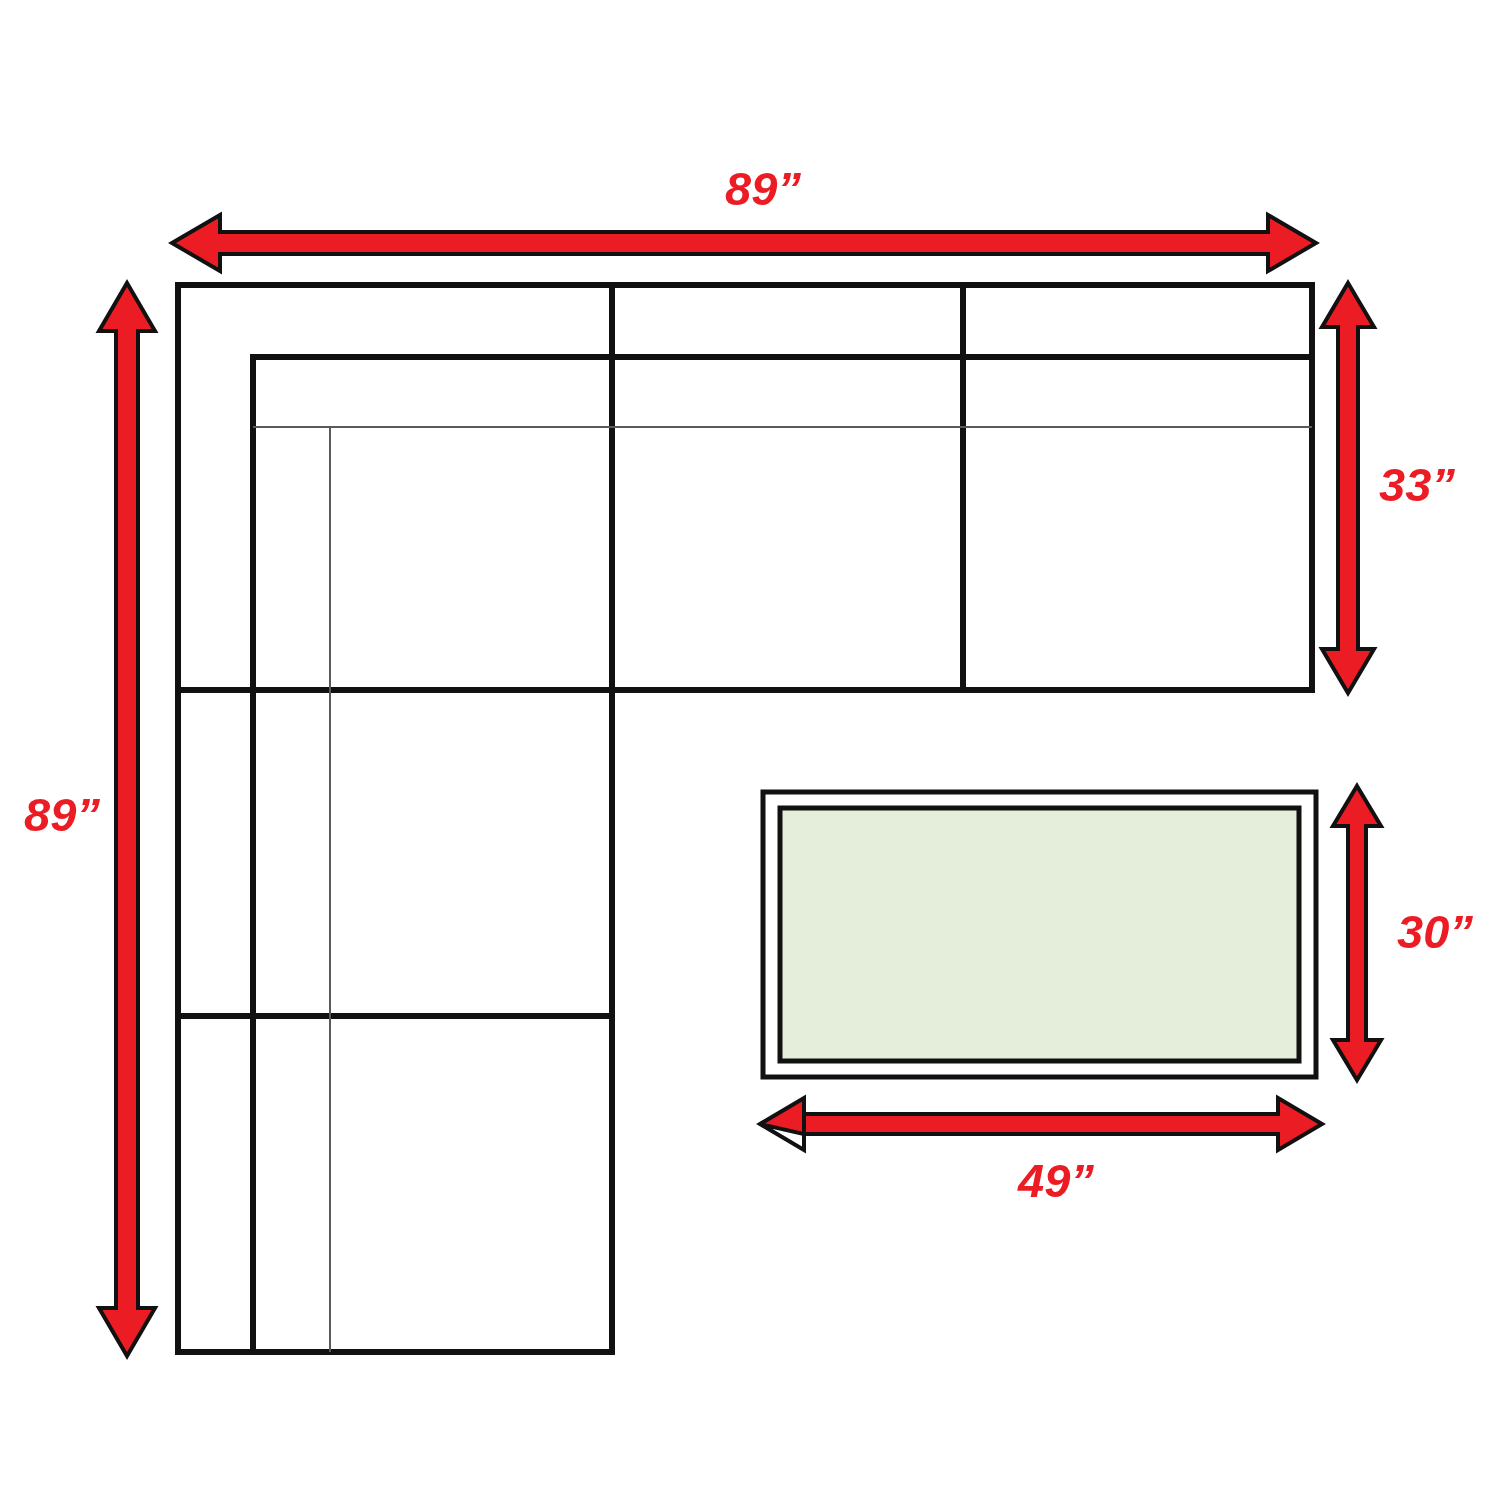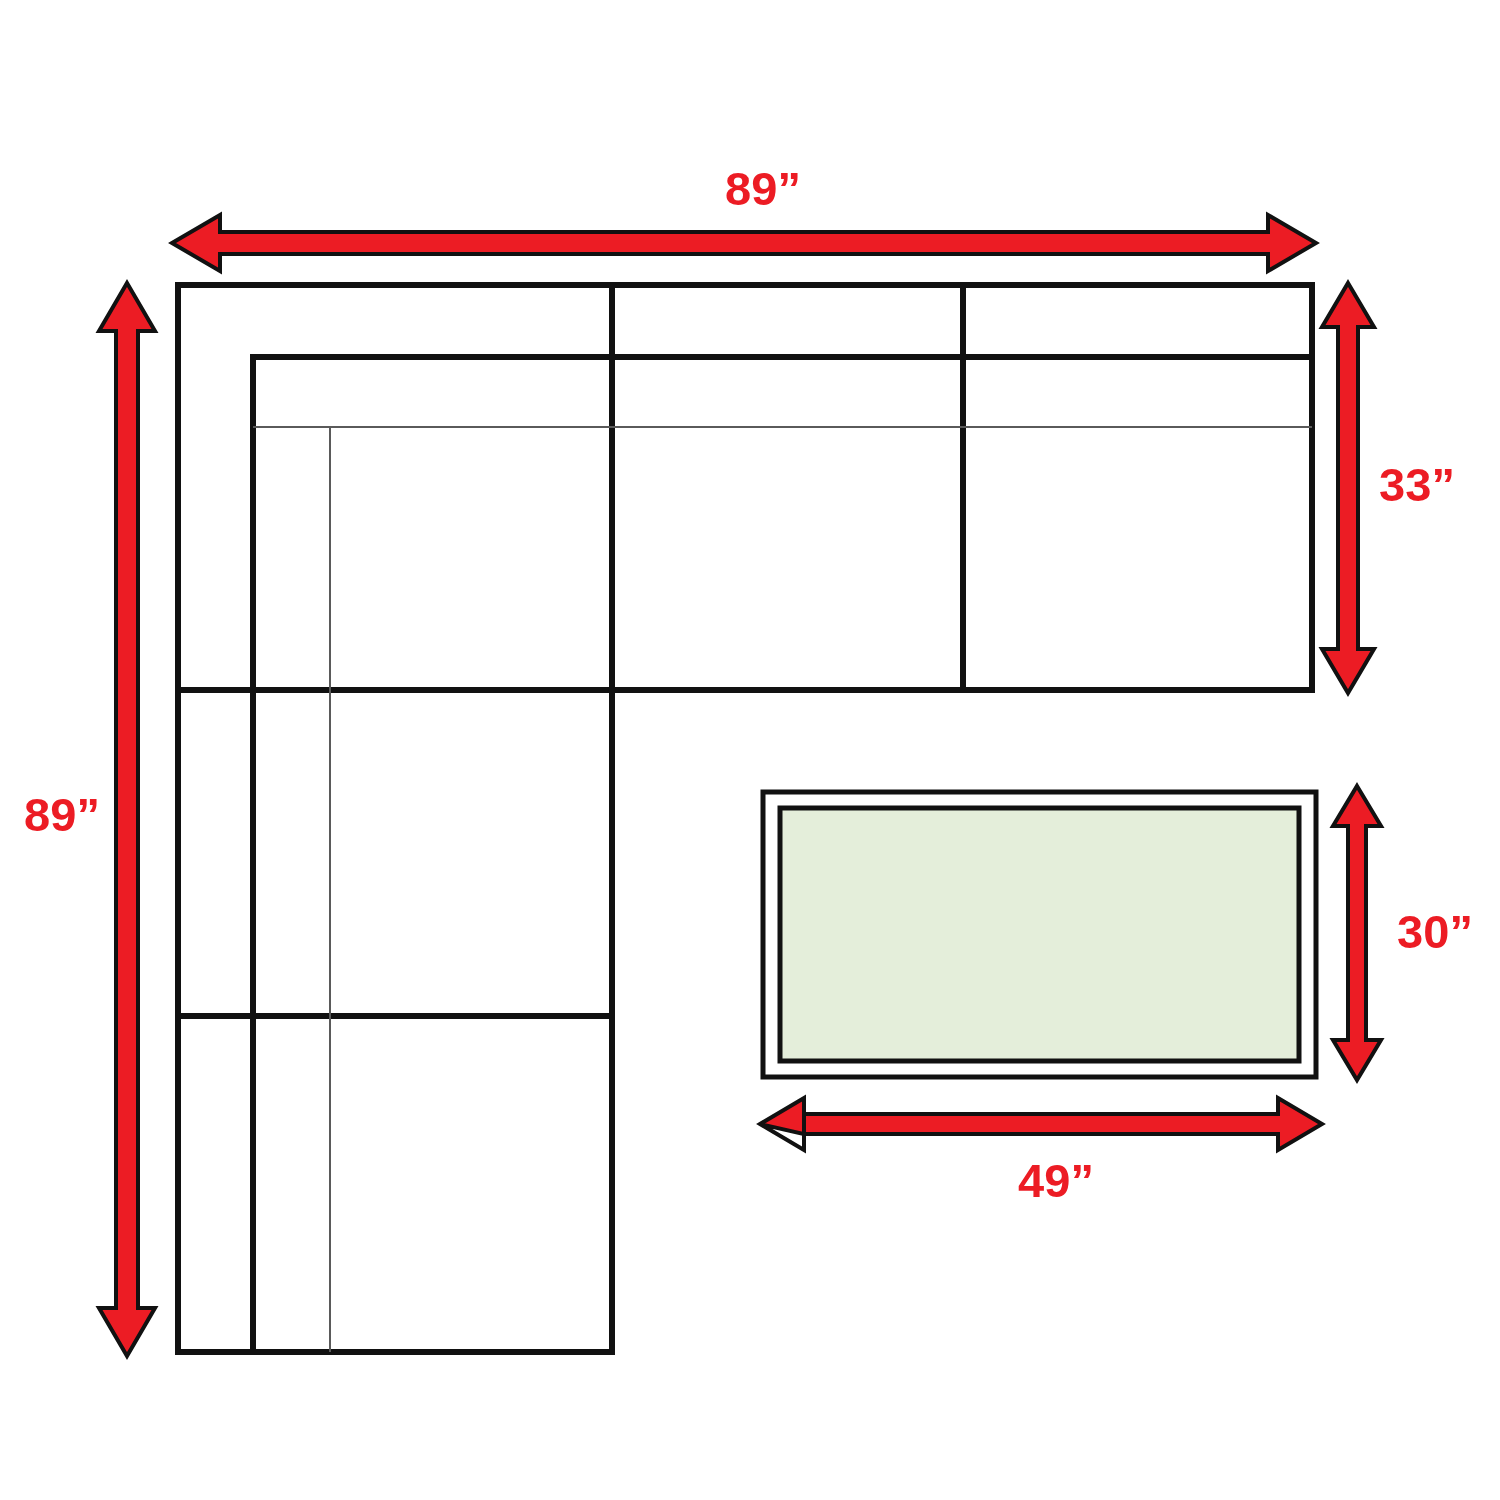--- a/index.html
+++ b/index.html
@@ -6,20 +6,21 @@
     margin: 0;
     padding: 0;
     background: #ffffff;
   }
   .canvas {
     position: relative;
     width: 1500px;
     height: 1500px;
     background: #ffffff;
     font-family: "Liberation Sans", sans-serif;
+    font-style: italic;
   }
   svg { display: block; }
   .dim-label {
     font-family: "Liberation Sans", sans-serif;
     font-weight: bold;
     font-size: 47px;
     letter-spacing: 0px;
   }
   .sofa-line   { stroke: #111111; stroke-width: 6; fill: none; }
   .sofa-thin   { stroke: #5a5a5a; stroke-width: 2; fill: none; }

